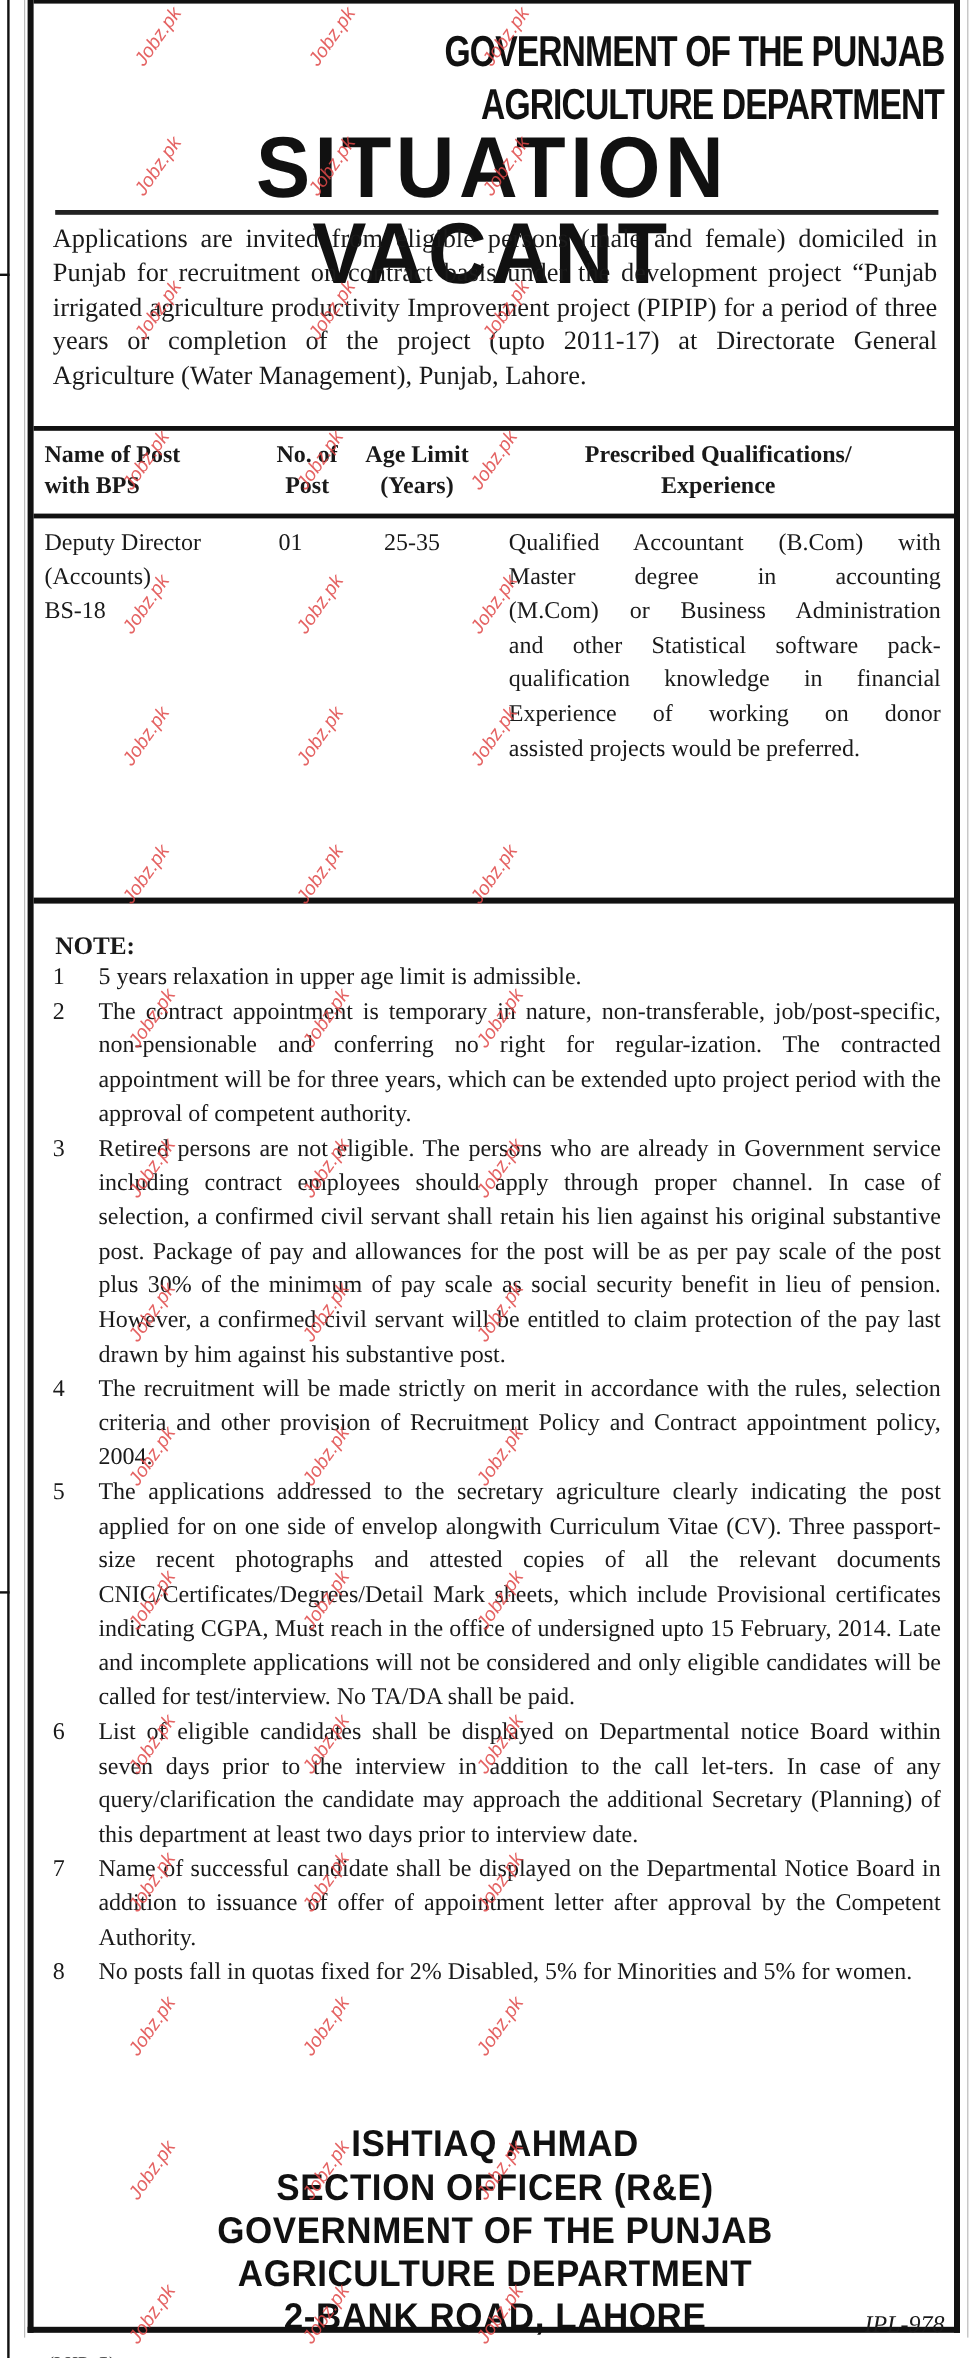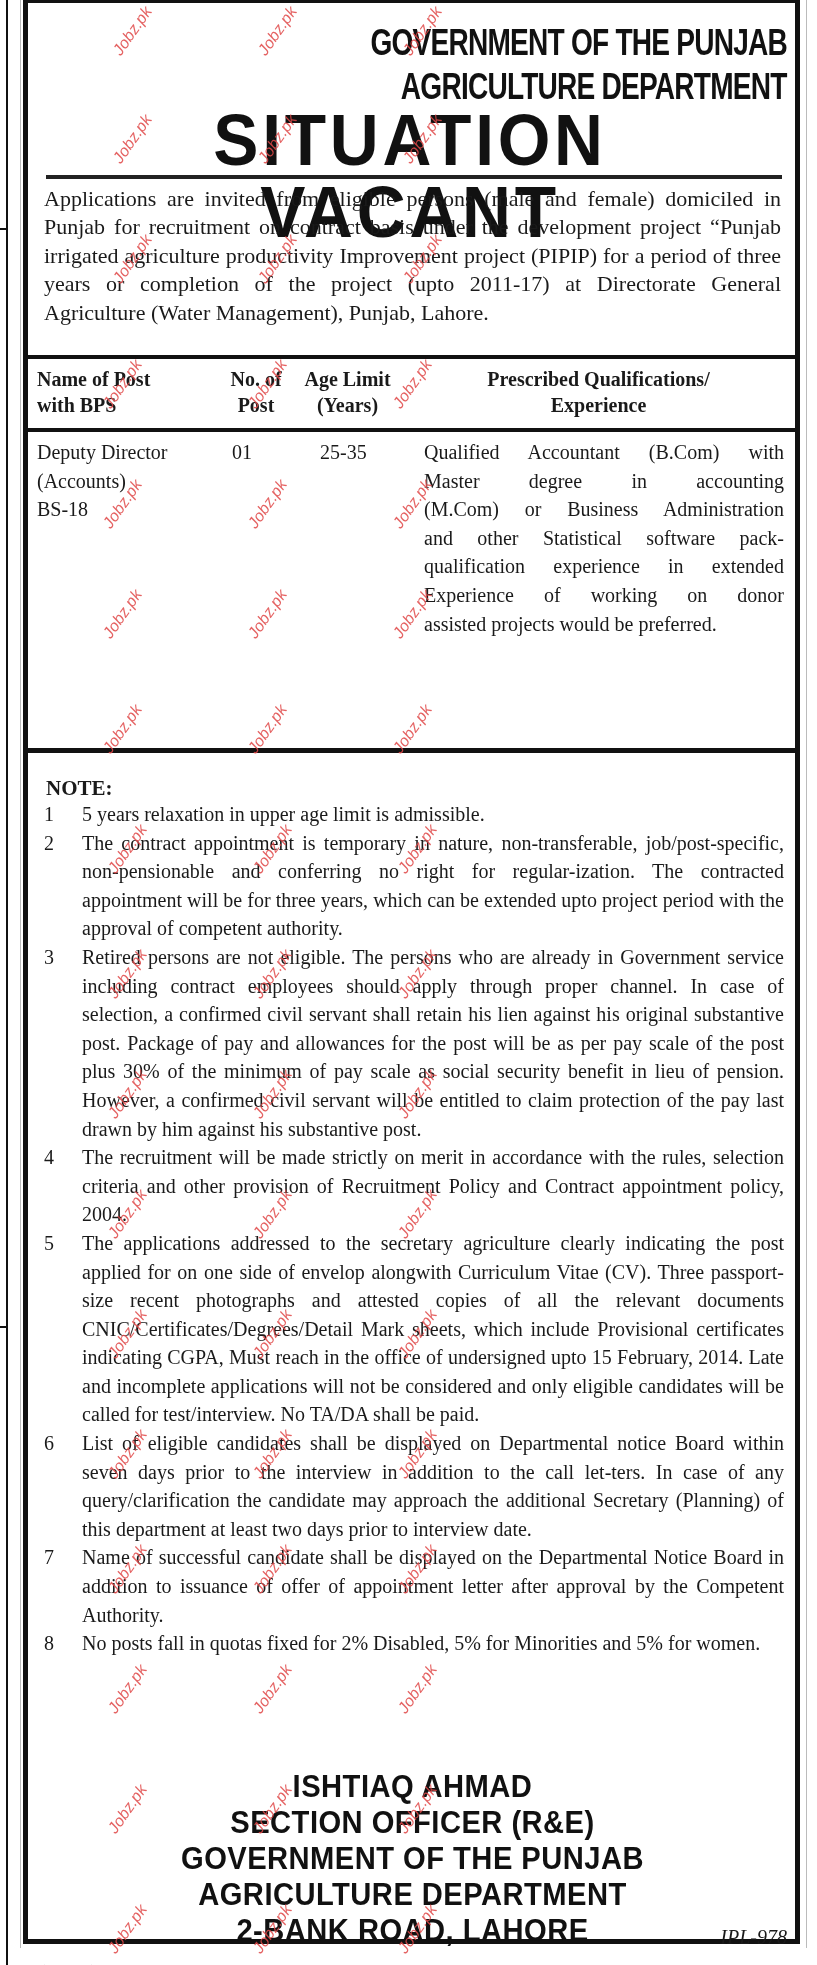--- a/index.html
+++ b/index.html
@@ -98,21 +98,21 @@
   <div>(Accounts)</div>
   <div>BS-18</div>
 </div>
 <div class="td td-no">01</div>
 <div class="td td-age">25-35</div>
 <div class="td td-qual">
   <span>Qualified Accountant (B.Com) with</span>
   <span>Master degree in accounting</span>
   <span>(M.Com) or Business Administration</span>
   <span>and other Statistical software pack-</span>
-  <span>qualification experience in extended</span>
+  <span>qualification knowledge in financial</span>
   <span>Experience of working on donor</span>
   <span class="last">assisted projects would be preferred.</span>
 </div>
 
 <div class="note-title">NOTE:</div>
 <ol class="notes">
   <li class="note"><span class="note-num">1</span><span>5 years relaxation in upper age limit is admissible.</span></li>
   <li class="note"><span class="note-num">2</span><span>The contract appointment is temporary in nature, non-transferable, job/post-specific, non-pensionable and conferring no right for regular-ization. The contracted appointment will be for three years, which can be extended upto project period with the approval of competent authority.</span></li>
   <li class="note"><span class="note-num">3</span><span>Retired persons are not eligible. The persons who are already in Government service including contract employees should apply through proper channel. In case of selection, a confirmed civil servant shall retain his lien against his original substantive post. Package of pay and allowances for the post will be as per pay scale of the post plus 30% of the minimum of pay scale as social security benefit in lieu of pension. However, a confirmed civil servant will be entitled to claim protection of the pay last drawn by him against his substantive post.</span></li>
   <li class="note"><span class="note-num">4</span><span>The recruitment will be made strictly on merit in accordance with the rules, selection criteria and other provision of Recruitment Policy and Contract appointment policy, 2004.</span></li>

